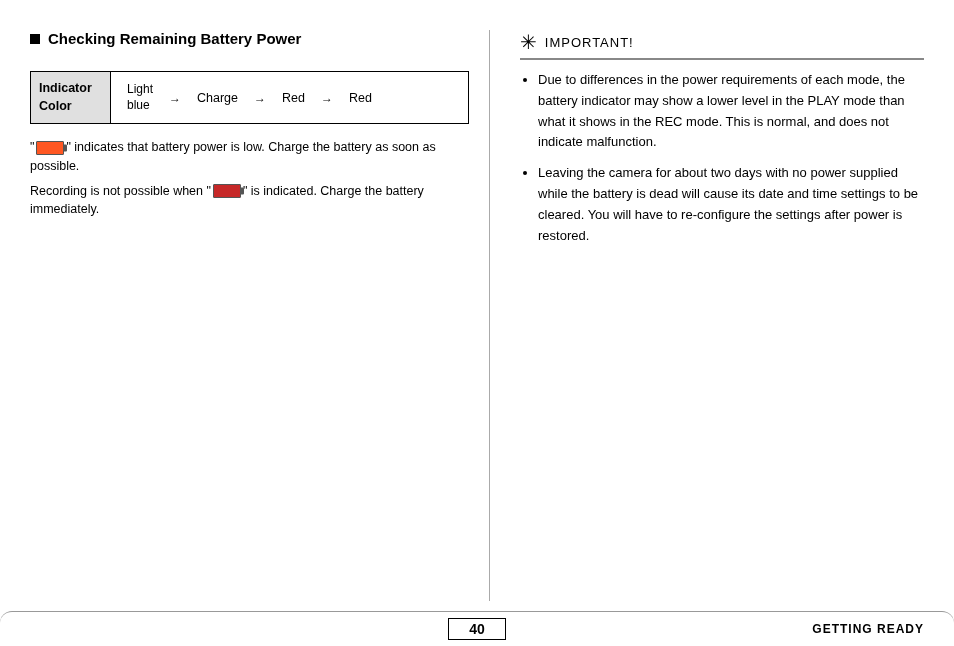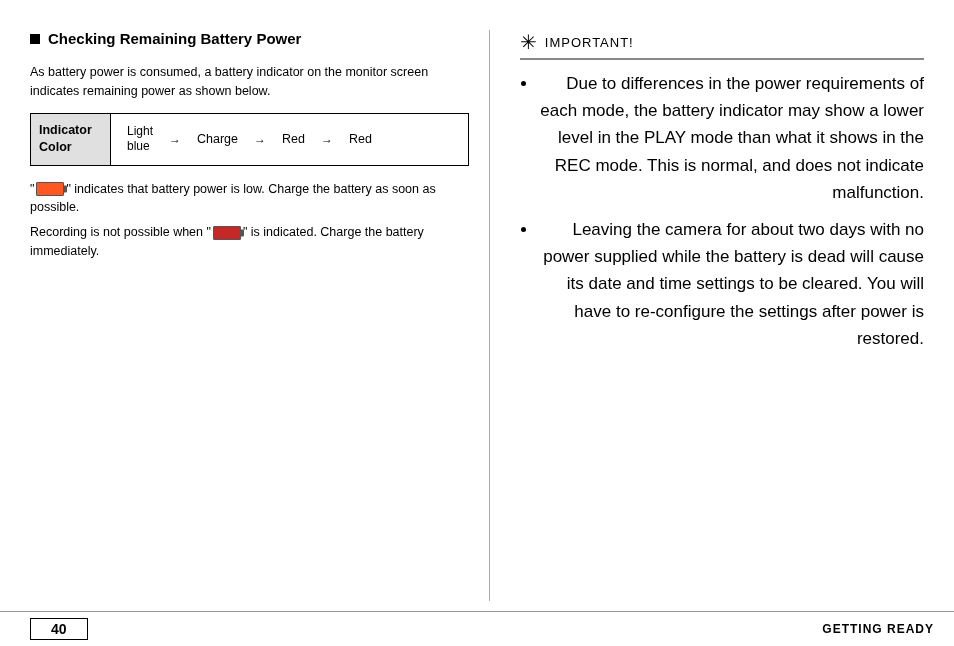--- a/index.html
+++ b/index.html
@@ -25,21 +25,21 @@
       padding-right: 20px;
       border-right: 1px solid #aaa;
     }
     .right-column {
       flex: 1;
       padding-left: 30px;
     }
     .section-title {
       font-size: 15px;
       font-weight: bold;
-      margin-bottom: 16px;
+      margin-bottom: 24px;
       display: flex;
       align-items: center;
       gap: 8px;
     }
     .section-title .square-bullet {
       display: inline-block;
       width: 10px;
       height: 10px;
       background: #000;
     }
@@ -174,44 +174,45 @@
       align-items: center;
     }
     .important-title {
       font-weight: normal;
       font-size: 13px;
       letter-spacing: 1px;
     }
     .important-list {
       list-style: disc;
       padding-left: 18px;
-      font-size: 17px;
+      font-size: 13px;
       line-height: 1.6;
-      text-align: right;
     }
     .important-list li {
       margin-bottom: 10px;
     }
     
     .page-footer {
       display: flex;
       align-items: center;
+      justify-content: center;
       border-top: 1px solid #999;
       padding: 6px 30px;
       position: relative;
+      border-radius: 12px;
     }
     .page-number-box {
       border: 1px solid #000;
       padding: 2px 20px;
       font-size: 14px;
       font-weight: bold;
     }
     .footer-label {
       position: absolute;
-      right: 20px;
+      right: 30px;
       font-size: 12px;
       font-weight: bold;
       letter-spacing: 1px;
     }
     .hatch-pattern {
       background: repeating-linear-gradient(
         45deg,
         #4CAF50,
         #4CAF50 2px,
         #FFC107 2px,
@@ -222,21 +223,20 @@
 </head>
 <body>
 
 <div class="page-content">
 
   <div class="left-column">
     <div class="section-title">
       <span class="square-bullet"></span>
       <span>Checking Remaining Battery Power</span>
     </div>
-    <p class="intro-text">As battery power is consumed, a battery indicator on the monitor screen indicates remaining power as shown below.</p>
 
     <table class="battery-table">
       <tbody>
 
 
 
         <tr>
           <td class="header-cell">Indicator<br>Color</td>
           <td>
             <div class="color-indicators-cell">

